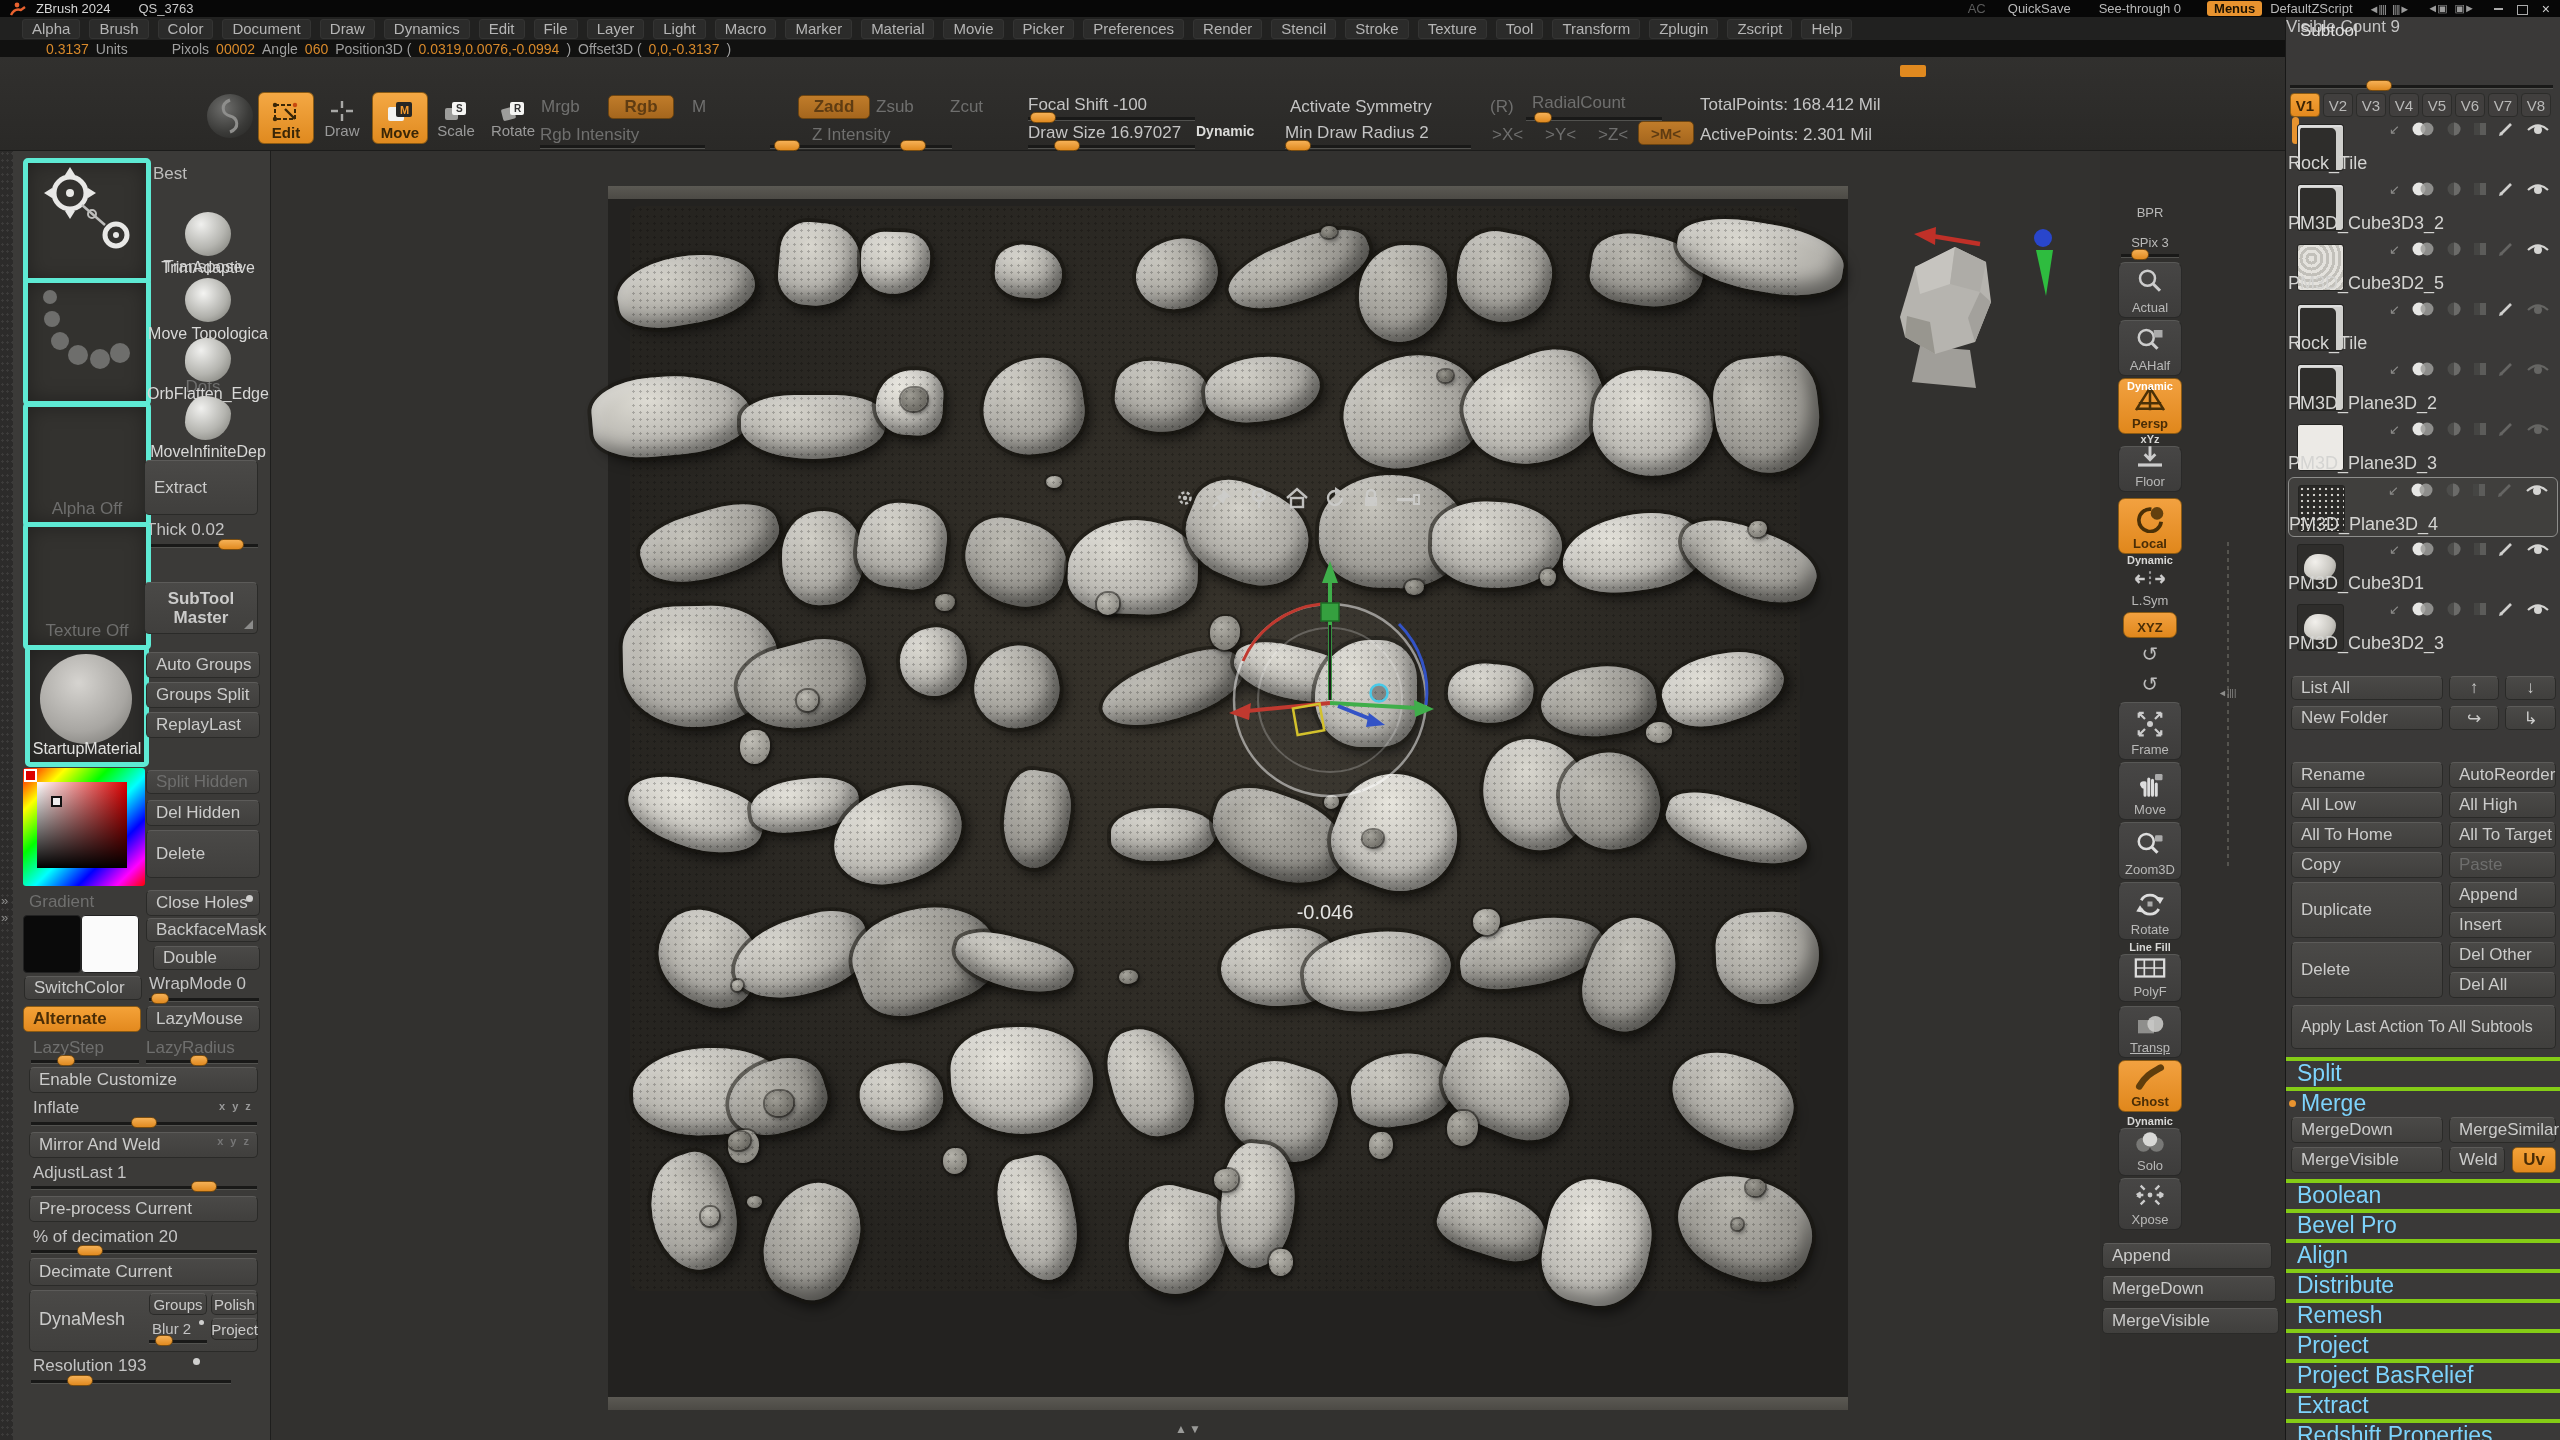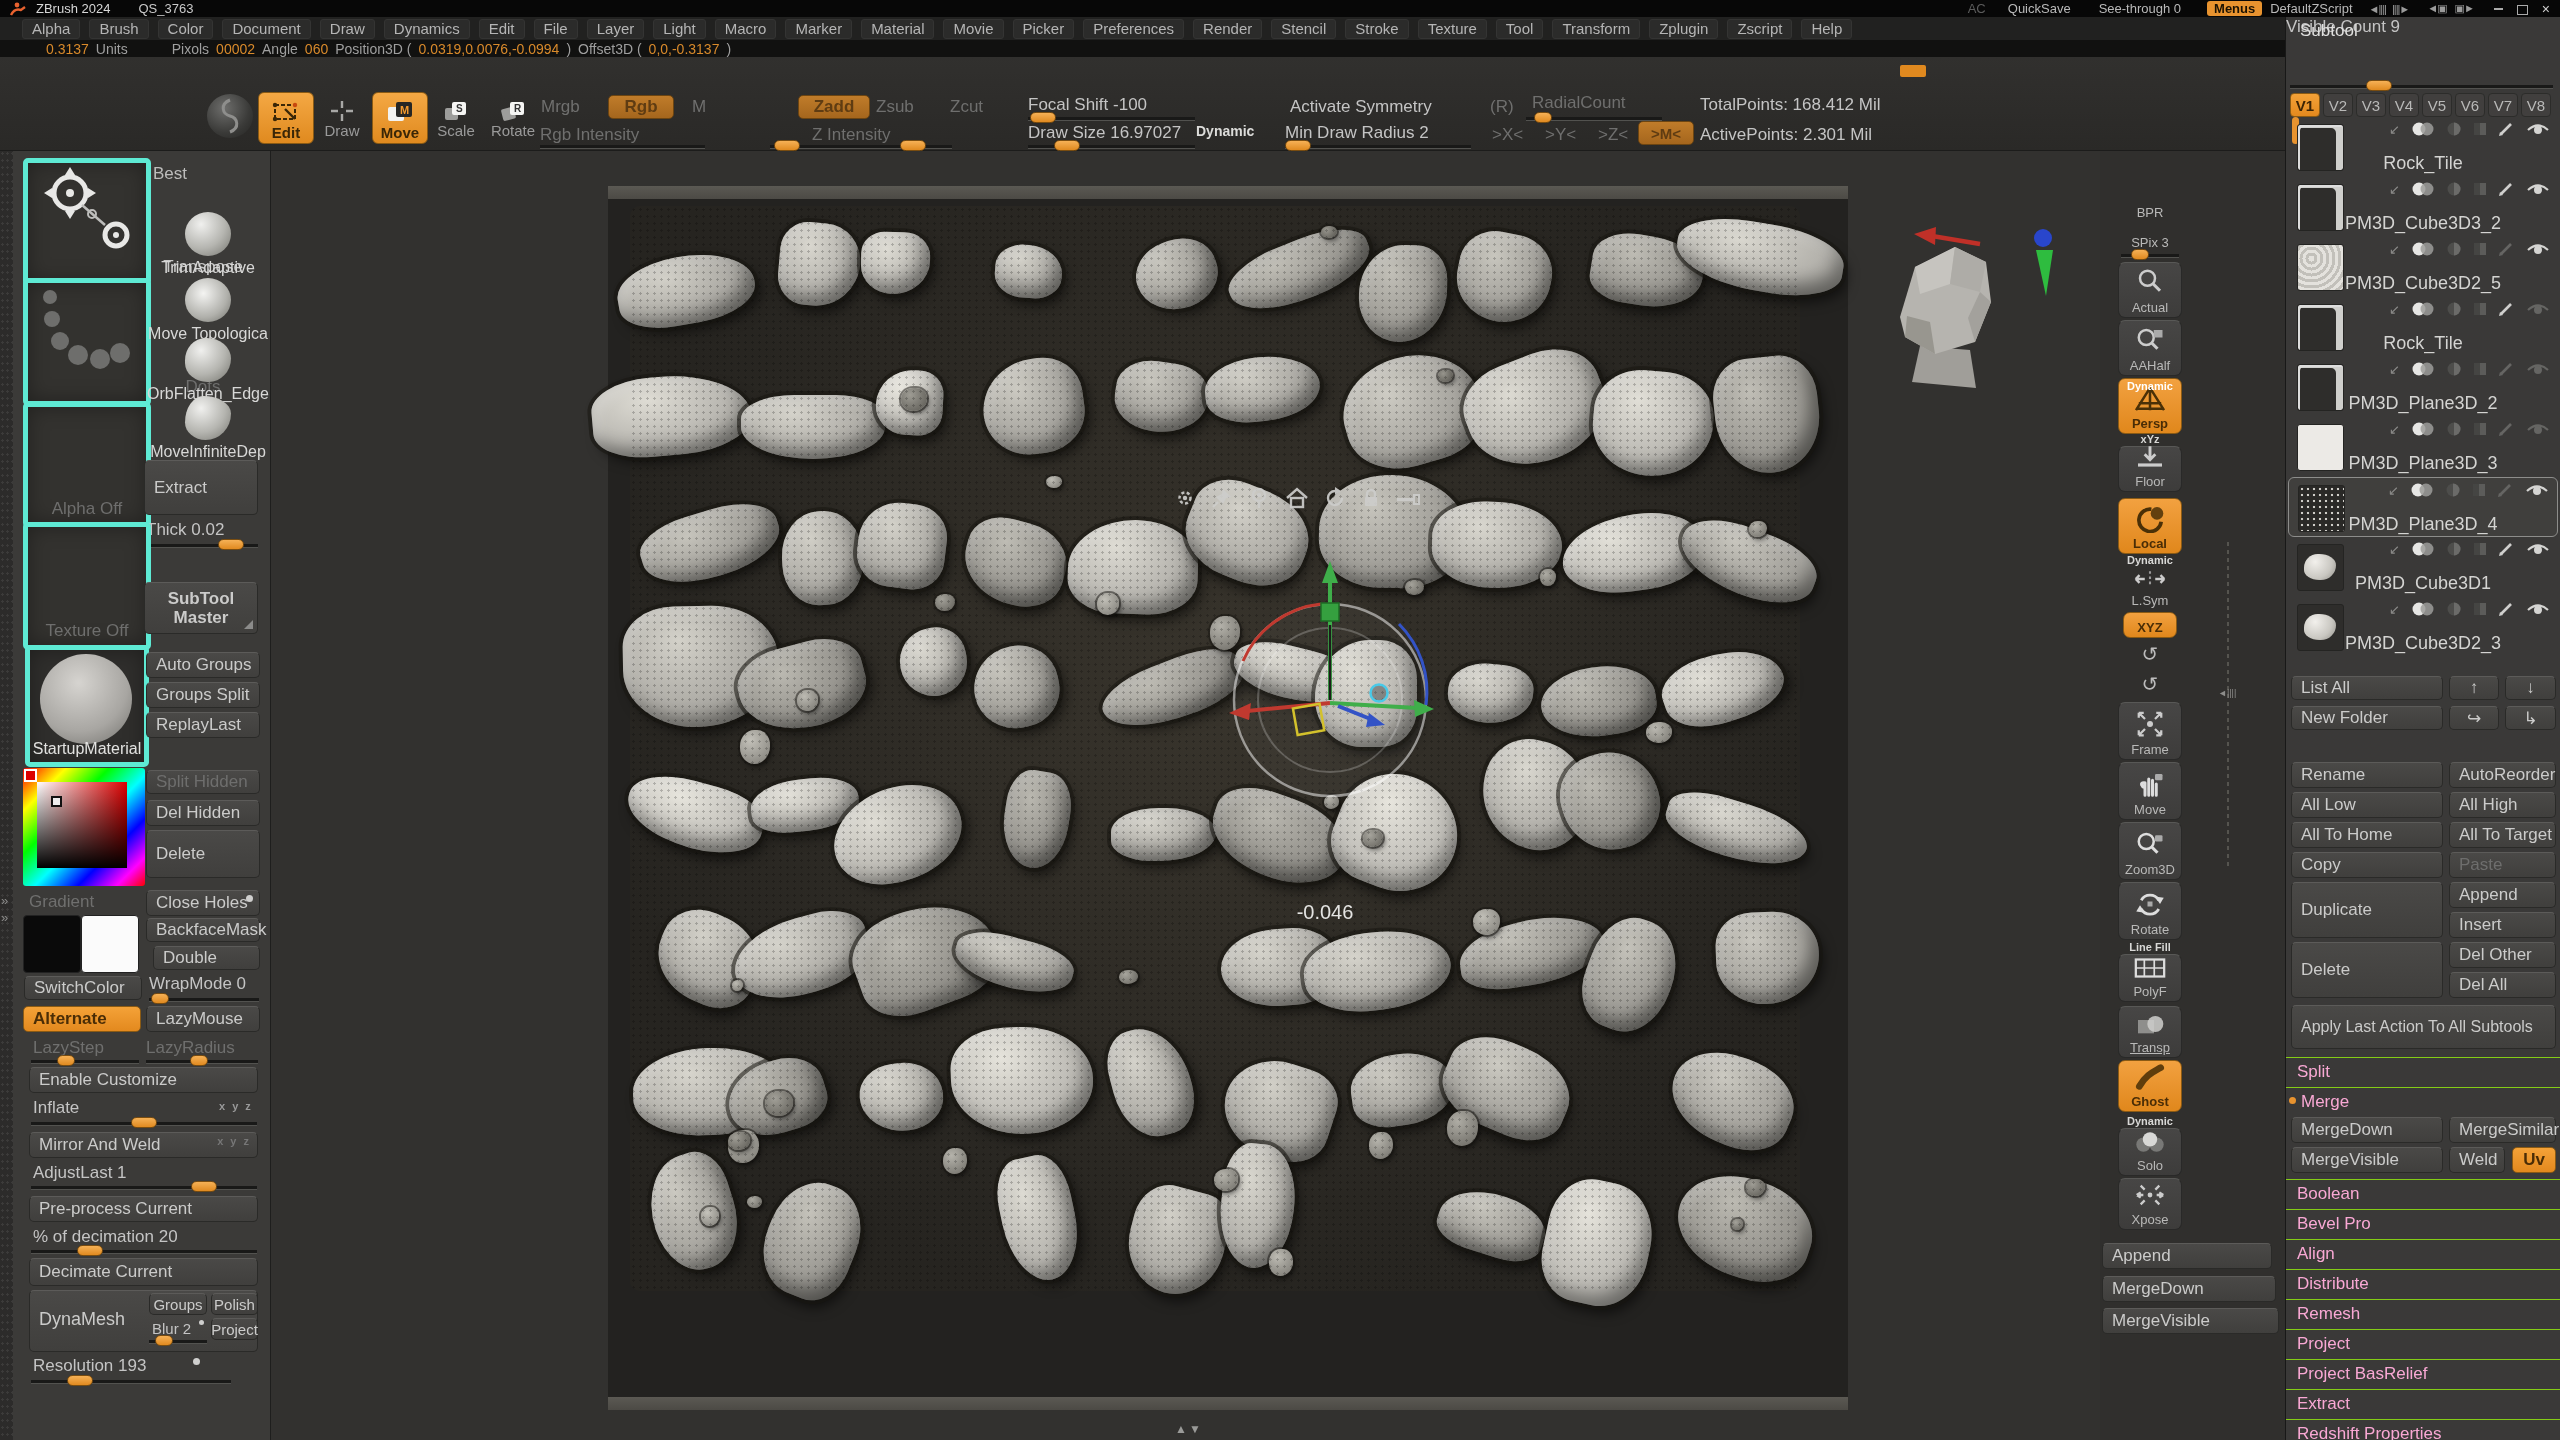--- a/index.html
+++ b/index.html
@@ -100,24 +100,24 @@
   .subtool{position:absolute;left:2285px;top:17px;width:275px;height:1423px;background:#3a3938;
            border-left:1px solid #181817;z-index:20;font-size:17px;}
   .st-title{position:absolute;left:14px;top:4px;font-size:17px;color:#e0e0df;}
   .vtab{position:absolute;top:76px;height:24px;width:30px;border-radius:4px;display:flex;align-items:center;justify-content:center;
         font-size:15px;color:#b9b9b8;background:#413f3e;border:1px solid #2c2c2a;box-sizing:border-box;}
   .vtab.active{background:linear-gradient(#f4a238,#e3891e);color:#3c2405;font-weight:bold;border-color:#8a5a14;}
   .st-pill{position:absolute;left:6px;top:100px;width:7px;height:27px;border-radius:4px;background:#e8932f;}
   .st-row{position:absolute;left:2px;width:270px;height:60px;}
   .st-row.selected{border:1px solid #8d8d8b;border-radius:6px;background:#403f3d;box-sizing:border-box;}
   .st-thumb{position:absolute;left:9px;top:7px;width:45px;height:45px;border-radius:3px;background:#2e2d2b;border:1px solid #242422;}
-  .st-name{position:absolute;left:0;top:36px;width:100%;text-align:center;font-size:18px;color:#d4d4d2;white-space:nowrap;}
+  .st-name{position:absolute;left:0;top:36px;width:100%;font-size:18px;color:#d4d4d2;white-space:nowrap;}
   .st-icons{position:absolute;right:8px;top:4px;display:flex;gap:10px;align-items:center;}
-  .st-flat{position:absolute;left:0;width:275px;height:29px;border-top:1px solid #84cc16;color:#f9a8d4;
-           display:flex;align-items:center;padding-left:11px;box-sizing:border-box;font-size:17px;}
+  .st-flat{position:absolute;left:0;width:275px;height:29px;border-top:4px solid #84cc16;color:#7dd3fc;
+           display:flex;align-items:center;padding-left:11px;box-sizing:border-box;font-size:23px;}
   .merge-dot{position:absolute;left:3px;top:9px;width:7px;height:7px;border-radius:50%;background:#e8932f;}
   svg text{font-family:"Liberation Sans",sans-serif;}
 </style>
 </head>
 <body>
 
 <div class="app">
 
   <header class="titlebar">
     <span style="margin-left:8px;display:inline-flex;">

